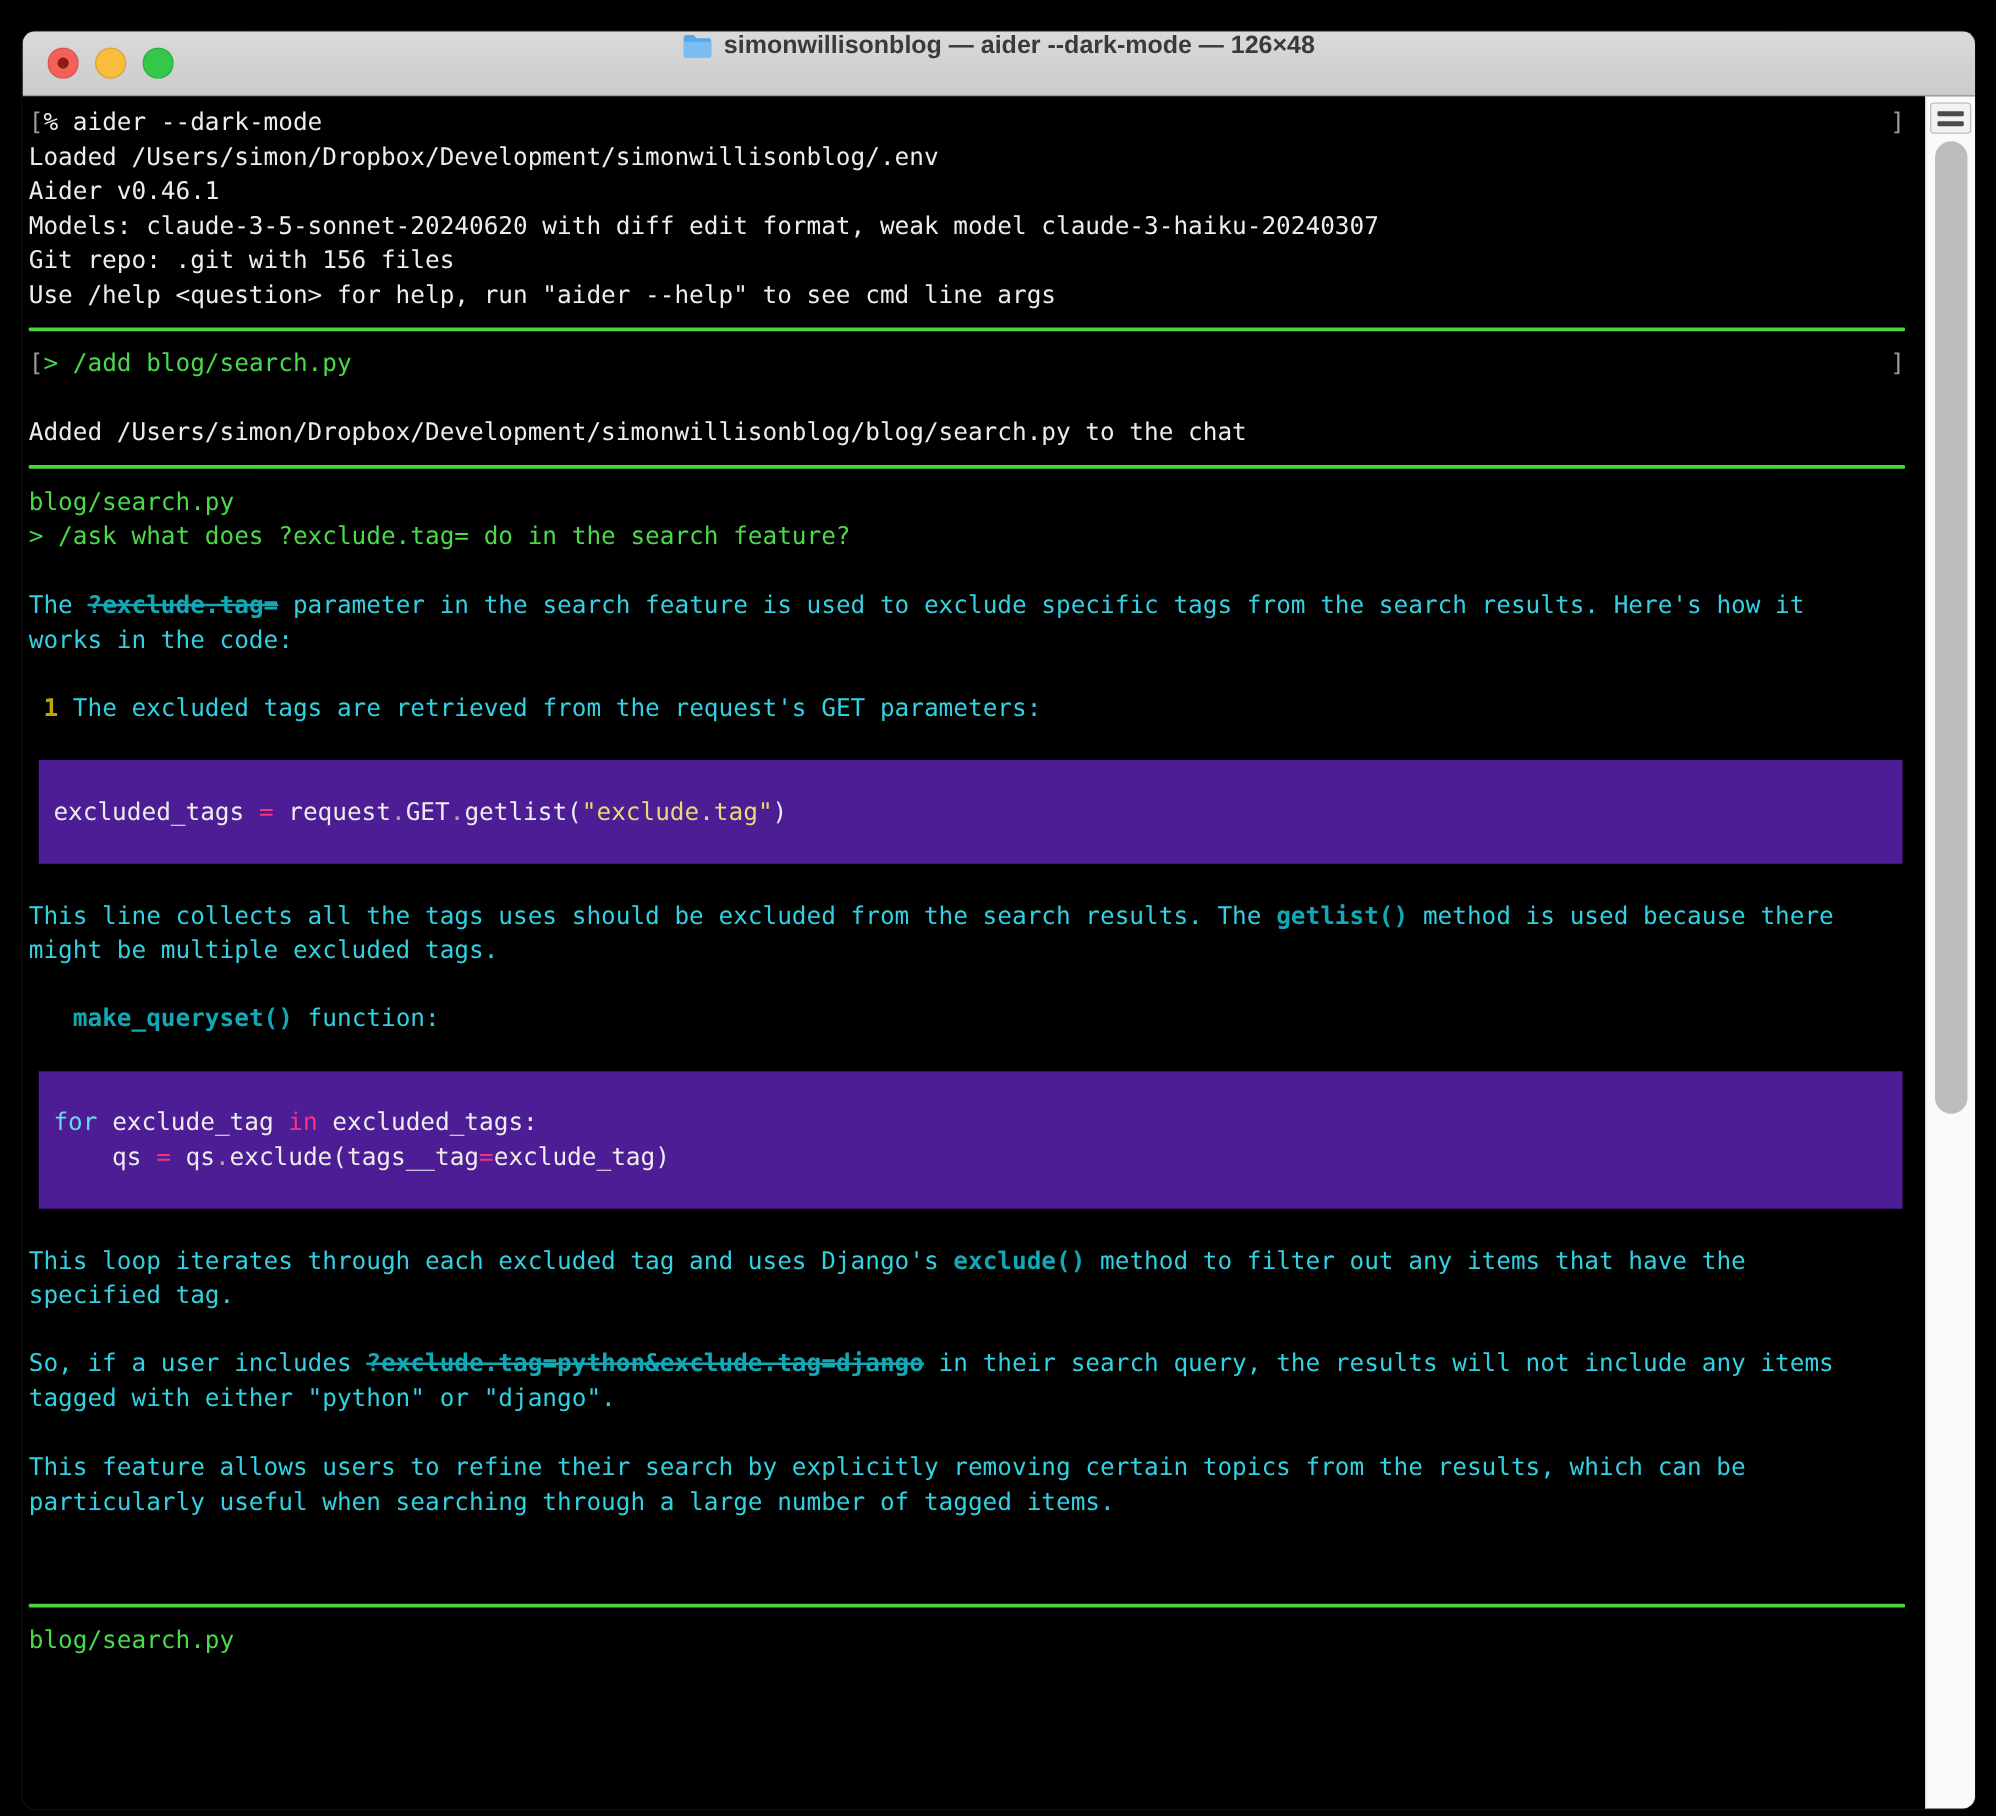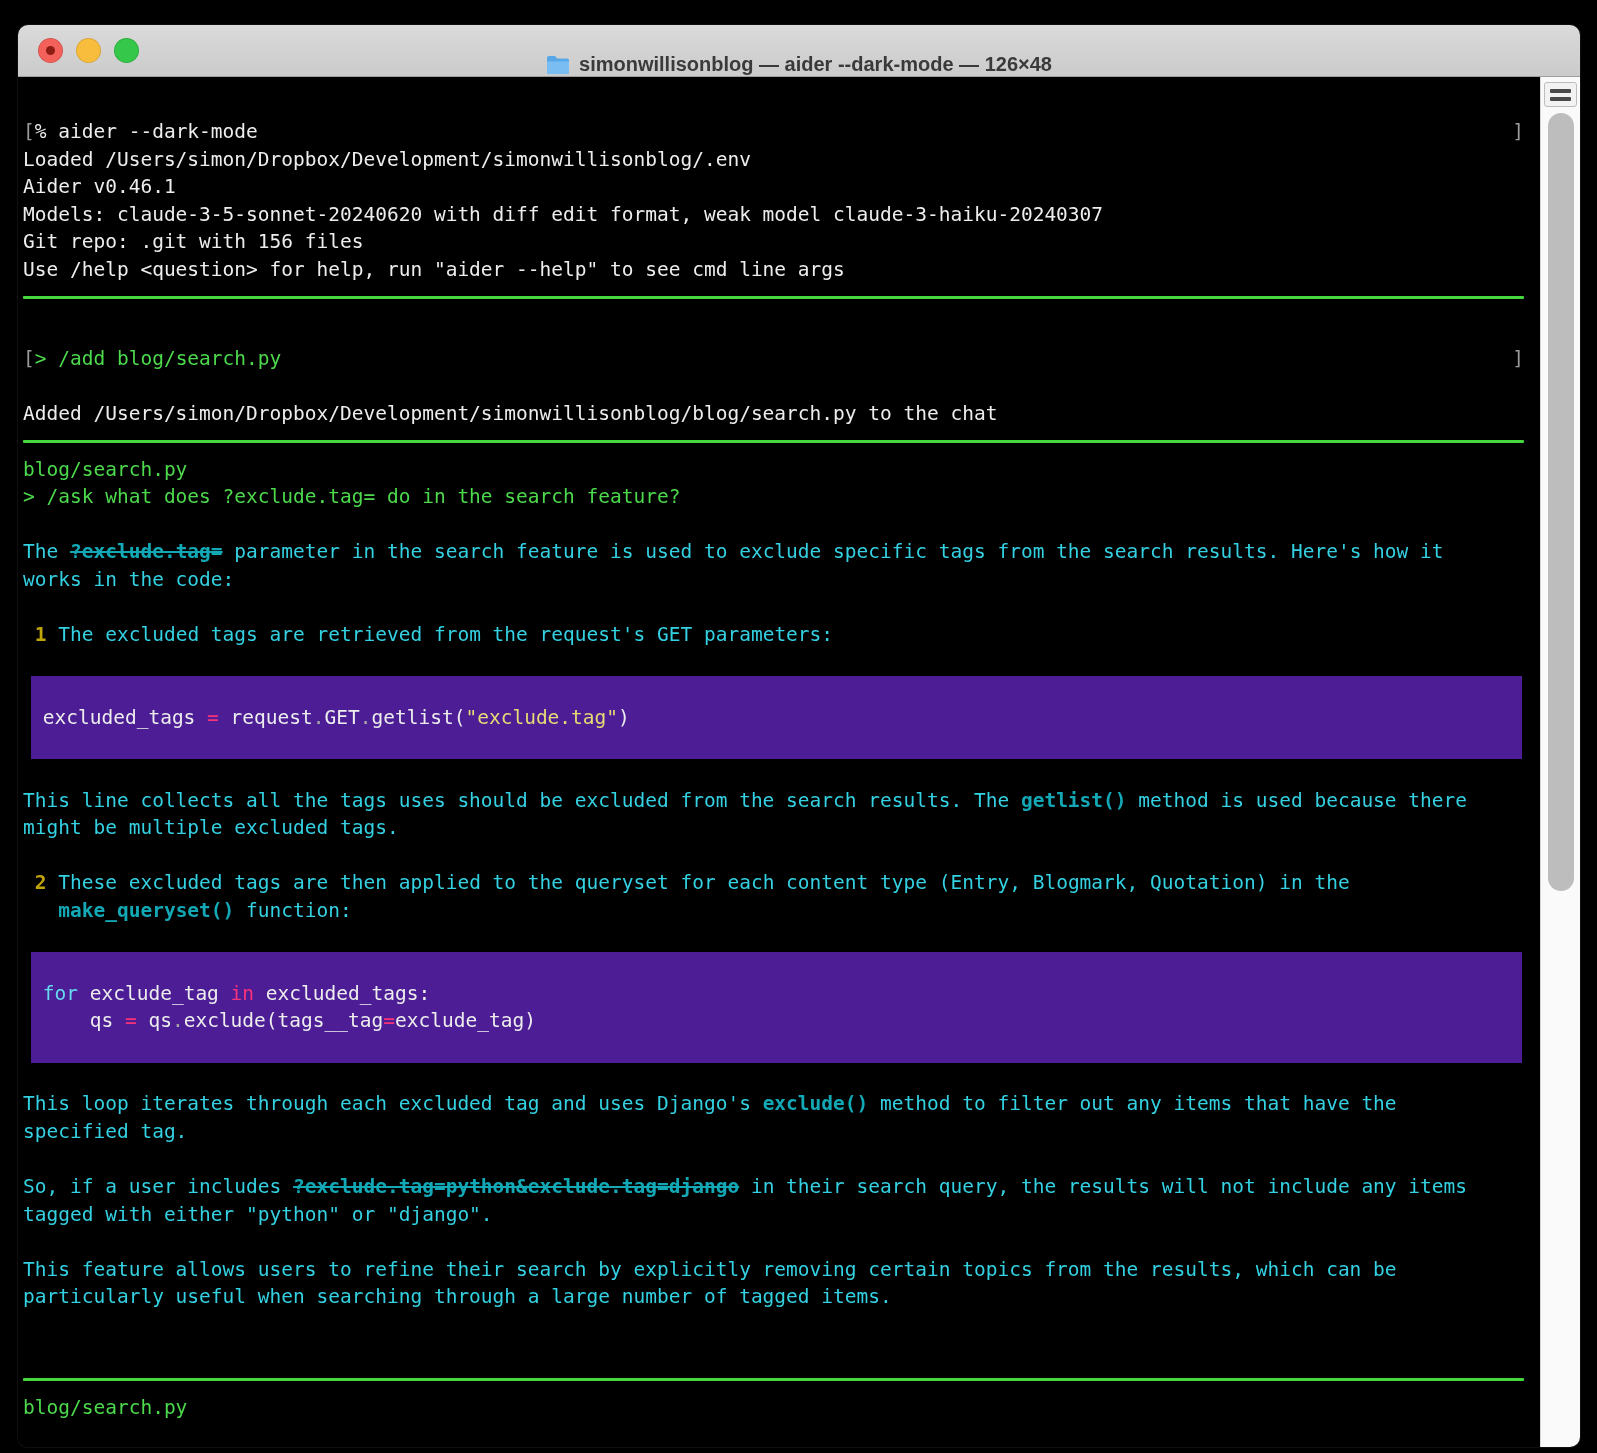--- a/index.html
+++ b/index.html
@@ -10,42 +10,42 @@
     border-radius:10px; overflow:hidden; background:#000;
     box-shadow:0 0 0 1px rgba(255,255,255,0.06), 0 18px 50px rgba(0,0,0,0.8);
     display:flex; flex-direction:column;
   }
 
   
   .titlebar {
     height:52px; flex:0 0 52px;
     background:linear-gradient(#dadada,#cbcbcb);
     border-bottom:1px solid #9e9e9e;
-    display:flex; align-items:flex-end; justify-content:center;
+    display:flex; align-items:flex-start; justify-content:center;
     position:relative;
   }
   .traffic { position:absolute; left:20px; top:0; height:100%; display:flex; align-items:center; gap:13px; }
   .tl { width:25px; height:25px; border-radius:50%; border:1px solid rgba(0,0,0,0.12); cursor:default; }
   .tl-red { background:#f4615b; position:relative; }
   .tl-red::after { content:""; position:absolute; left:7px; top:7px; width:9px; height:9px; border-radius:50%; background:#8d1d12; }
   .tl-yellow { background:#f8bd3d; }
   .tl-green  { background:#34c749; }
   .title { font:bold 20px "Liberation Sans", sans-serif; color:#3a3a3a; display:flex; align-items:center; gap:9px; }
 
   
   .main { flex:1; display:flex; background:#000; min-height:0; }
   .term {
     flex:1; min-width:0; overflow:hidden;
     padding:7px 0 0 5px;
     font-family:"DejaVu Sans Mono", monospace;
     font-size:19.5px; line-height:27.6px; color:#ededed;
   }
   .line { height:27.6px; white-space:pre; }
   .line span { white-space:pre; }
-  .justify { display:flex; justify-content:space-between; padding-right:16px;margin-top:34px; }
+  .justify { display:flex; justify-content:space-between; padding-right:16px; }
 
   .codeblock { background:#4c1d95; margin:0 18px 0 8px; }
 
   .rule-line { display:flex; align-items:center; }
   .rule { flex:1; height:3px; background:#45d73d; margin-right:16px; border-radius:1px; }
 
   
   .s-w   { color:#ededed; }
   .s-gr  { color:#9a9a9a; }
   .s-g   { color:#4cd94c; }
@@ -120,21 +120,20 @@
         <div class="line"><span></span></div>
         <div class="codeblock">
           <div class="line"><span></span></div>
           <div class="line"><span><span class="s-w"> excluded_tags </span><span class="s-pk">=</span><span class="s-w"> request</span><span class="s-dot">.</span><span class="s-w">GET</span><span class="s-dot">.</span><span class="s-w">getlist(</span><span class="s-str">"exclude.tag"</span><span class="s-w">)</span></span></div>
           <div class="line"><span></span></div>
         </div>
         <div class="line"><span></span></div>
         <div class="line"><span><span class="s-c">This line collects all the tags uses should be excluded from the search results. The </span><span class="s-cc">getlist()</span><span class="s-c"> method is used because there</span></span></div>
         <div class="line"><span><span class="s-c">might be multiple excluded tags.</span></span></div>
         <div class="line"><span></span></div>
-        <div class="line"><span><span class="s-c"> </span><span class="s-y">2</span><span class="s-c"> These excluded tags are then applied to the queryset for each content type (Entry, Blogmark, Quotation) in the</span></span></div>
         <div class="line"><span><span class="s-c">   </span><span class="s-cc">make_queryset()</span><span class="s-c"> function:</span></span></div>
         <div class="line"><span></span></div>
         <div class="codeblock">
           <div class="line"><span></span></div>
           <div class="line"><span><span class="s-w"> </span><span class="s-bl">for</span><span class="s-w"> exclude_tag </span><span class="s-pk">in</span><span class="s-w"> excluded_tags:</span></span></div>
           <div class="line"><span><span class="s-w">     qs </span><span class="s-pk">=</span><span class="s-w"> qs</span><span class="s-dot">.</span><span class="s-w">exclude(tags__tag</span><span class="s-pk">=</span><span class="s-w">exclude_tag)</span></span></div>
           <div class="line"><span></span></div>
         </div>
         <div class="line"><span></span></div>
         <div class="line"><span><span class="s-c">This loop iterates through each excluded tag and uses Django's </span><span class="s-cc">exclude()</span><span class="s-c"> method to filter out any items that have the</span></span></div>

